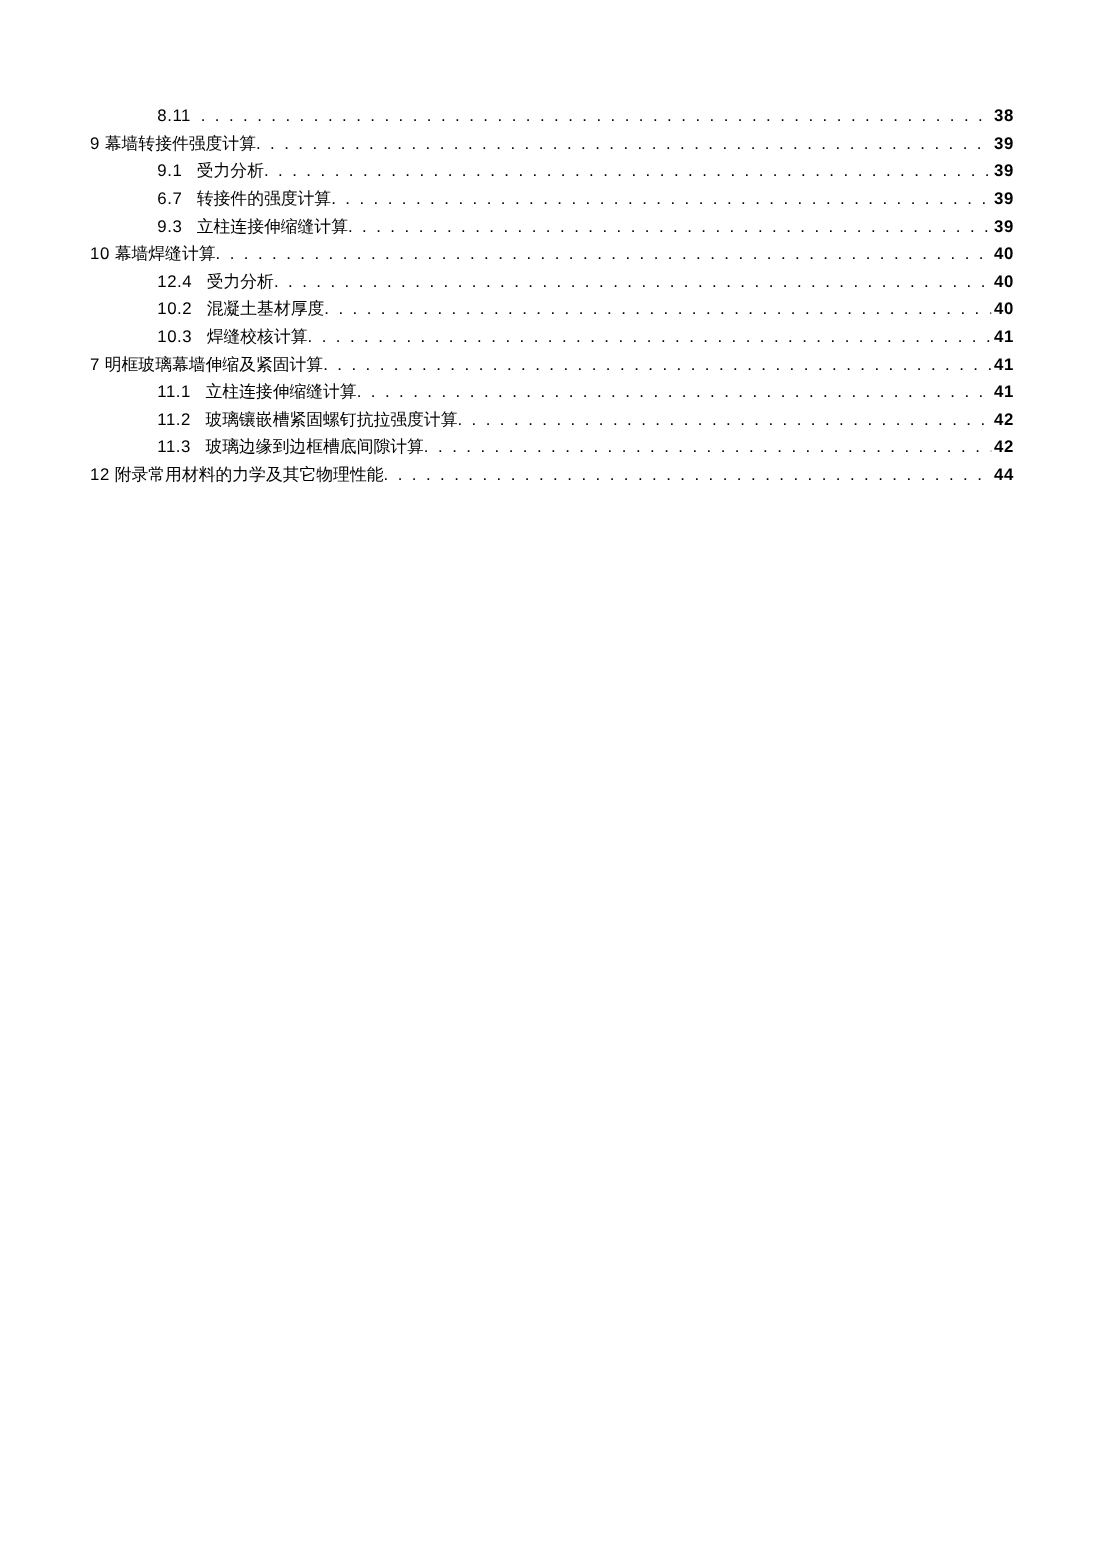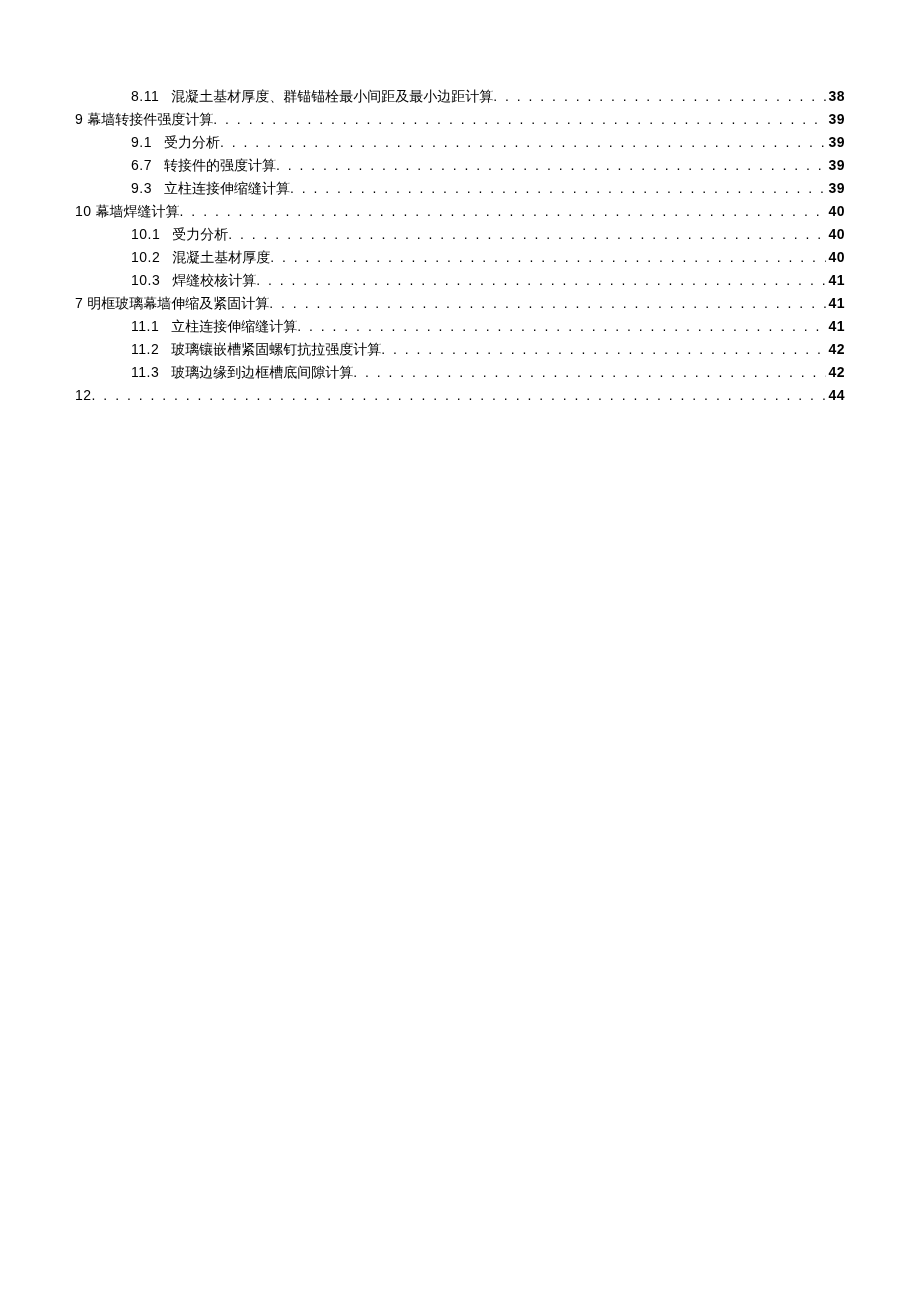--- a/index.html
+++ b/index.html
@@ -61,21 +61,20 @@
     }
   </style>
 </head>
 <body>
 
 <div class="toc-container">
 
   <div class="toc-entry level-2">
     <span class="toc-number">8.11</span>
       <span class="spacer-after-number"></span>
-      <span class="toc-title">混凝土基材厚度、群锚锚栓最小间距及最小边距计算</span>
       <span> </span>
     <span class="toc-leader"></span>
     <span class="toc-page">38</span>
   </div>
 
   <div class="toc-entry level-1">
     <span class="toc-number">9</span>
       <span> </span>
       <span class="toc-title">幕墙转接件强度计算</span>
     <span class="toc-leader"></span>
@@ -110,21 +109,21 @@
 
   <div class="toc-entry level-1">
     <span class="toc-number">10</span>
       <span> </span>
       <span class="toc-title">幕墙焊缝计算</span>
     <span class="toc-leader"></span>
     <span class="toc-page">40</span>
   </div>
 
   <div class="toc-entry level-2">
-    <span class="toc-number">10.1</span>
+    <span class="toc-number">12.4</span>
       <span class="spacer-after-number"></span>
       <span class="toc-title">受力分析</span>
     <span class="toc-leader"></span>
     <span class="toc-page">40</span>
   </div>
 
   <div class="toc-entry level-2">
     <span class="toc-number">10.2</span>
       <span class="spacer-after-number"></span>
       <span class="toc-title">混凝土基材厚度</span>
@@ -170,17 +169,18 @@
     <span class="toc-number">11.3</span>
       <span class="spacer-after-number"></span>
       <span class="toc-title">玻璃边缘到边框槽底间隙计算</span>
     <span class="toc-leader"></span>
     <span class="toc-page">42</span>
   </div>
 
   <div class="toc-entry level-1">
     <span class="toc-number">12</span>
       <span> </span>
+      <span class="toc-title">附录常用材料的力学及其它物理性能</span>
     <span class="toc-leader"></span>
     <span class="toc-page">44</span>
   </div>
 
 </div>
 
 </body></html>

